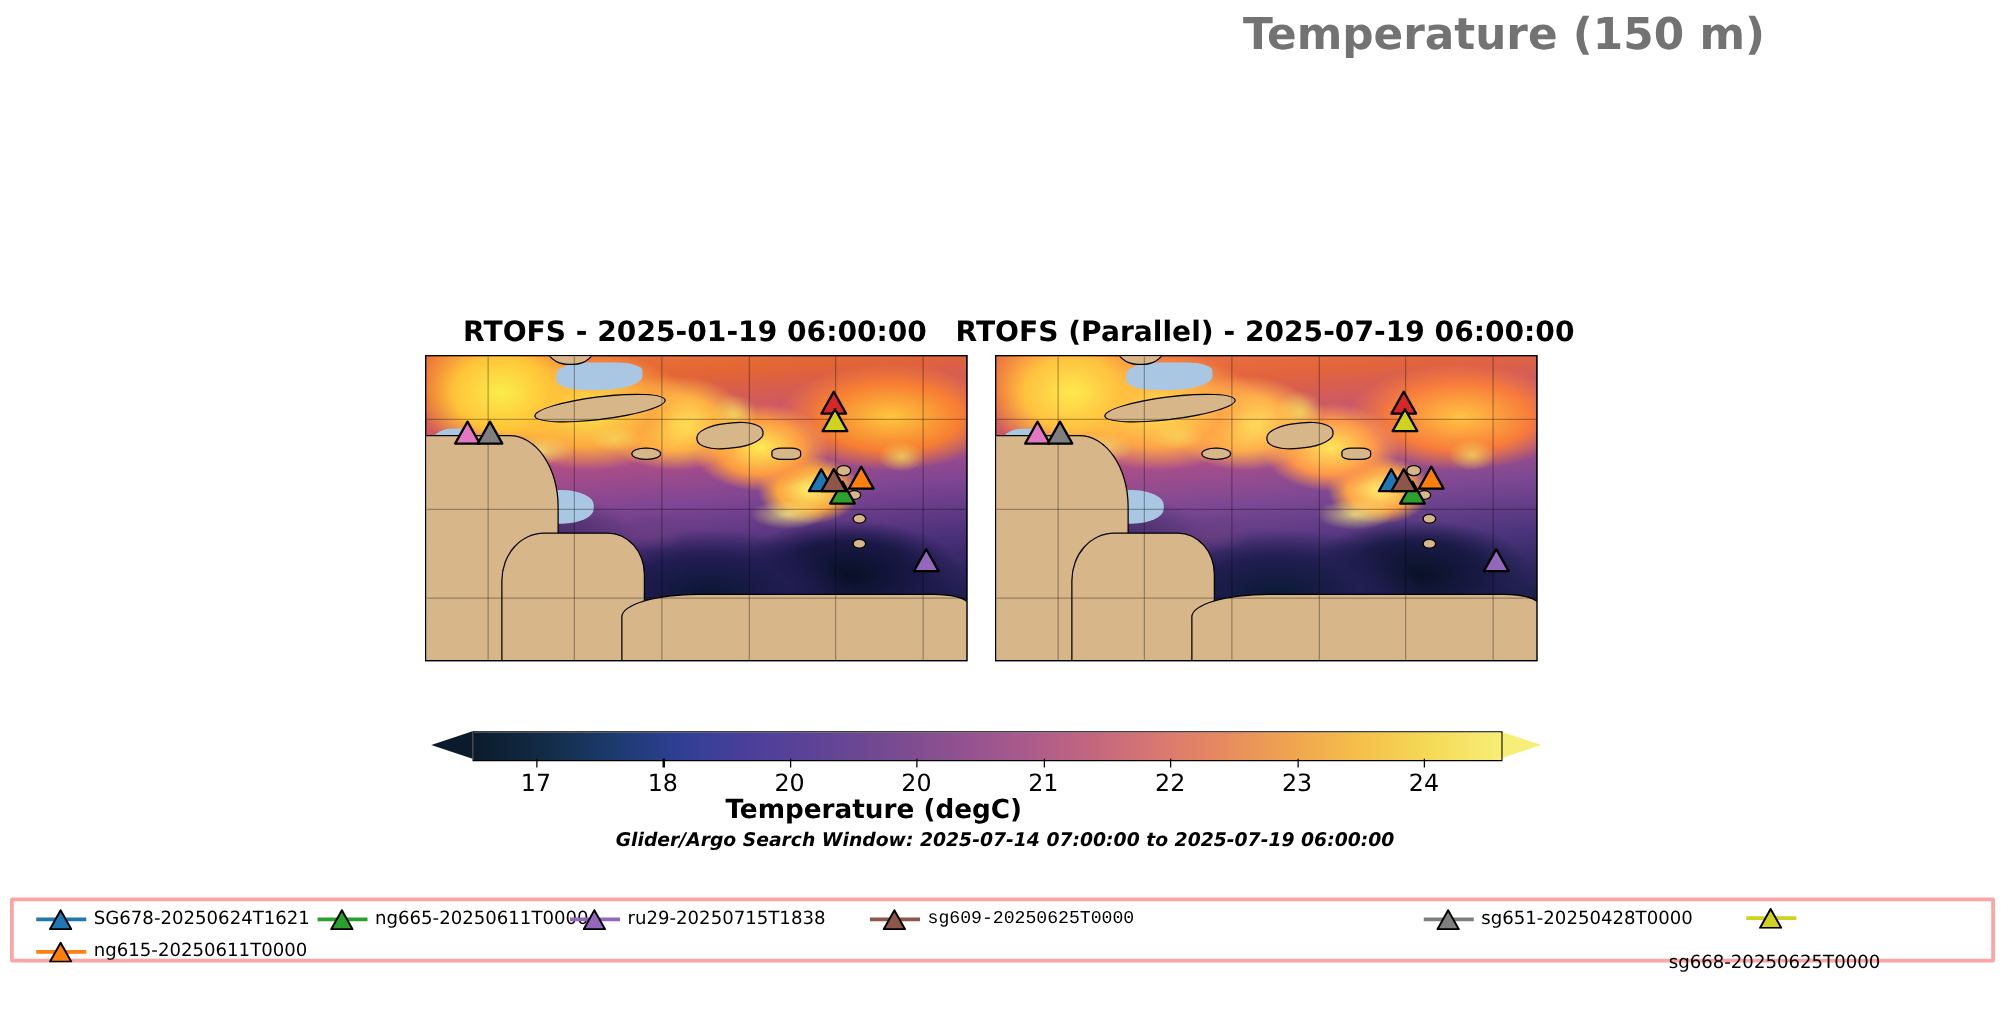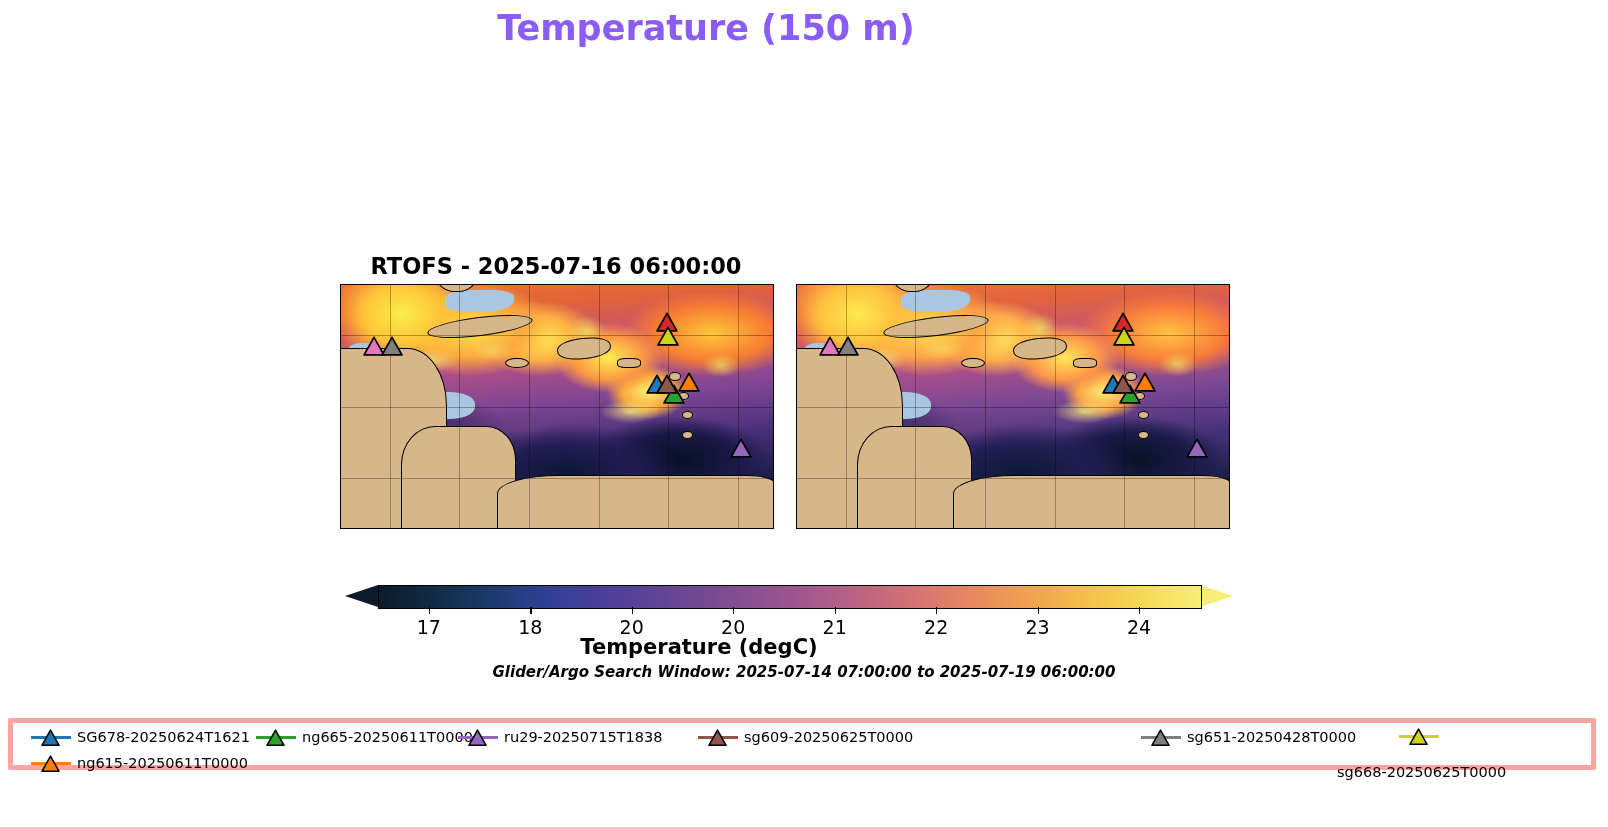--- a/index.html
+++ b/index.html
@@ -1,22 +1,22 @@
 <!DOCTYPE html>
 <html><head>
 <meta charset="utf-8">
 <style>
   html,body{margin:0;padding:0;background:#ffffff;}
   body{width:1608px;height:827px;position:relative;font-family:"DejaVu Sans",sans-serif;overflow:hidden;}
 
   .fig{position:absolute;left:0;top:0;width:1608px;height:827px;}
 
   #main-title{
-    position:absolute;left:0;top:8px;width:1412px;text-align:center;
-    font-size:35px;font-weight:bold;color:#8b5cf6;letter-spacing:0px;
+    position:absolute;left:0;top:8px;width:1412px;text-align:right;
+    font-size:35px;font-weight:bold;color:#737373;letter-spacing:0px;
   }
 
   .panel-title{
     position:absolute;font-size:22.5px;font-weight:bold;color:#000;
     white-space:nowrap;top:253px;
   }
   #panel-title-left{left:556px;transform:translateX(-50%);}
   #panel-title-right{left:1012px;transform:translateX(-50%);}
 
   .map-wrap{position:absolute;top:284px;width:432px;height:243px;border:1.4px solid #000;overflow:hidden;background:#0b1a2b;}
@@ -84,40 +84,41 @@
   .cb-tick{position:absolute;width:1.3px;height:7px;background:#000;top:22px;}
   .cb-ticklabel{position:absolute;top:31px;font-size:19px;color:#000;transform:translateX(-50%);}
   #colorbar-label{position:absolute;left:0;top:50px;width:1398px;text-align:center;
     font-size:21px;font-weight:bold;color:#000;}
   #search-window{position:absolute;left:0;top:78px;width:1608px;text-align:center;
     font-size:15px;font-weight:bold;font-style:italic;color:#000;}
 
   
   #legend{
     position:absolute;left:8px;top:718px;width:1588px;height:52px;
-    border:5px solid #fca5a5;background:#fff;border-radius:2px;
+    border:3px solid #fca5a5;background:#fff;border-radius:2px;
     box-sizing:border-box;
   }
   .legend-row{position:absolute;left:0;width:100%;height:26px;}
   #legend-row-0{top:1px;}
   #legend-row-1{top:27px;}
   .legend-entry{position:absolute;top:0;height:26px;display:flex;align-items:center;gap:0px;}
   .legend-swatch{position:relative;width:40px;height:24px;flex:0 0 40px;}
   .legend-line{position:absolute;left:0;top:11px;width:40px;height:2.6px;}
   .legend-tri{position:absolute;left:10px;top:4px;}
   .legend-text{font-size:14.5px;color:#000;white-space:nowrap;margin-left:6px;}
 </style>
 </head>
 <body>
 
 <div class="fig">
 
   <div id="main-title">Temperature (150 m)</div>
 
-  <div class="panel-title" id="panel-title-left">RTOFS - 2025-07-16 06:00:00</div>
+  <div class="panel-title" id="panel-title-left">RTOFS - 2025-01-19 06:00:00</div>
+  <div class="panel-title" id="panel-title-right">RTOFS (Parallel) - 2025-07-19 06:00:00</div>
 
   <div class="map-wrap" id="map-left">
     <div class="map-inner">
       <div class="ocean"></div>
       <div class="ocean-swirl"></div>
 
       <div class="shelf" style="left:24%;top:2%;width:16%;height:9%;border-radius:40% 30% 50% 35%;"></div>
       <div class="shelf" style="left:18%;top:44%;width:13%;height:11%;border-radius:45%;"></div>
       <div class="shelf" style="left:1%;top:24%;width:9%;height:13%;border-radius:40%;"></div>
       <div class="shelf" style="left:60%;top:80%;width:22%;height:9%;border-radius:40%;"></div>
@@ -340,21 +341,21 @@
         </div>
         <div class="legend-entry" style="left: 445px;">
           <span class="legend-swatch">
             <span class="legend-line" style="background: rgb(148, 103, 189);"></span>
             <span class="legend-tri"><svg width="19" height="17.48" viewBox="0 0 20 18">
                 <polygon points="10,1 19,17 1,17" fill="#9467bd" stroke="#000" stroke-width="1.6" stroke-linejoin="round"></polygon>
               </svg></span>
           </span>
           <span class="legend-text">ru29-20250715T1838</span>
         </div>
-        <div class="legend-entry" style="left: 685px;">
+        <div class="legend-entry" style="left: 685px; font-family: Liberation Mono, monospace;">
           <span class="legend-swatch">
             <span class="legend-line" style="background: rgb(140, 86, 75);"></span>
             <span class="legend-tri"><svg width="19" height="17.48" viewBox="0 0 20 18">
                 <polygon points="10,1 19,17 1,17" fill="#8c564b" stroke="#000" stroke-width="1.6" stroke-linejoin="round"></polygon>
               </svg></span>
           </span>
           <span class="legend-text">sg609-20250625T0000</span>
         </div>
         <div class="legend-entry" style="left: 1128px;">
           <span class="legend-swatch">

